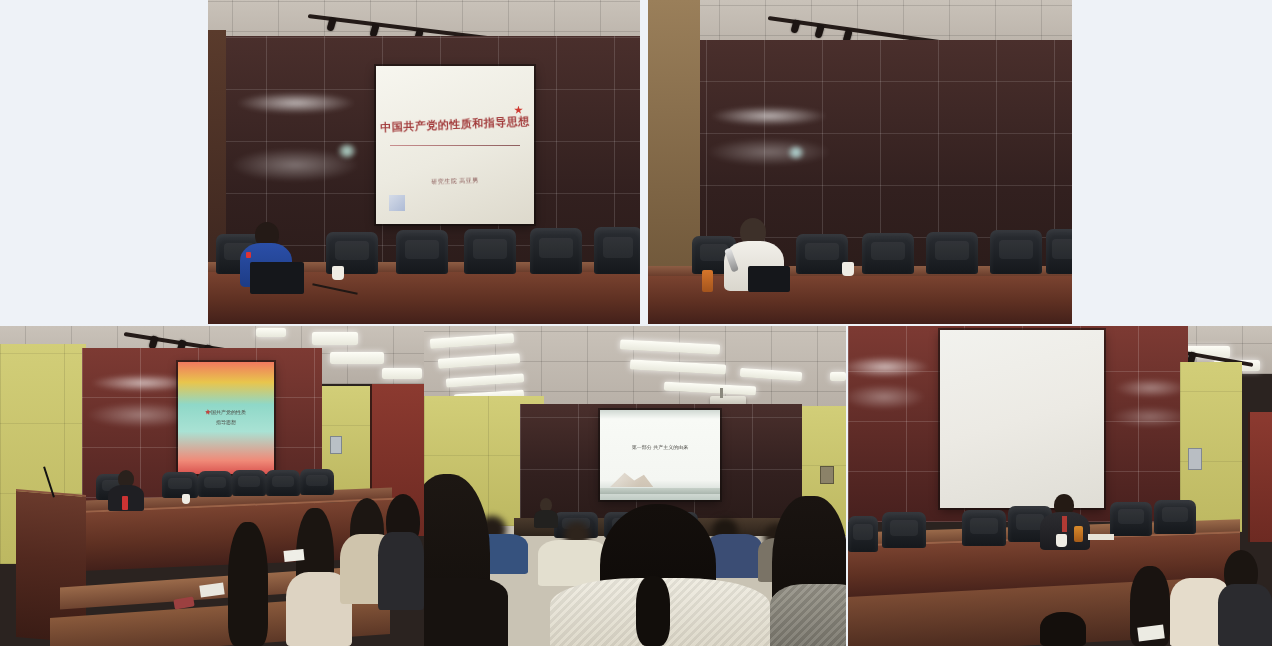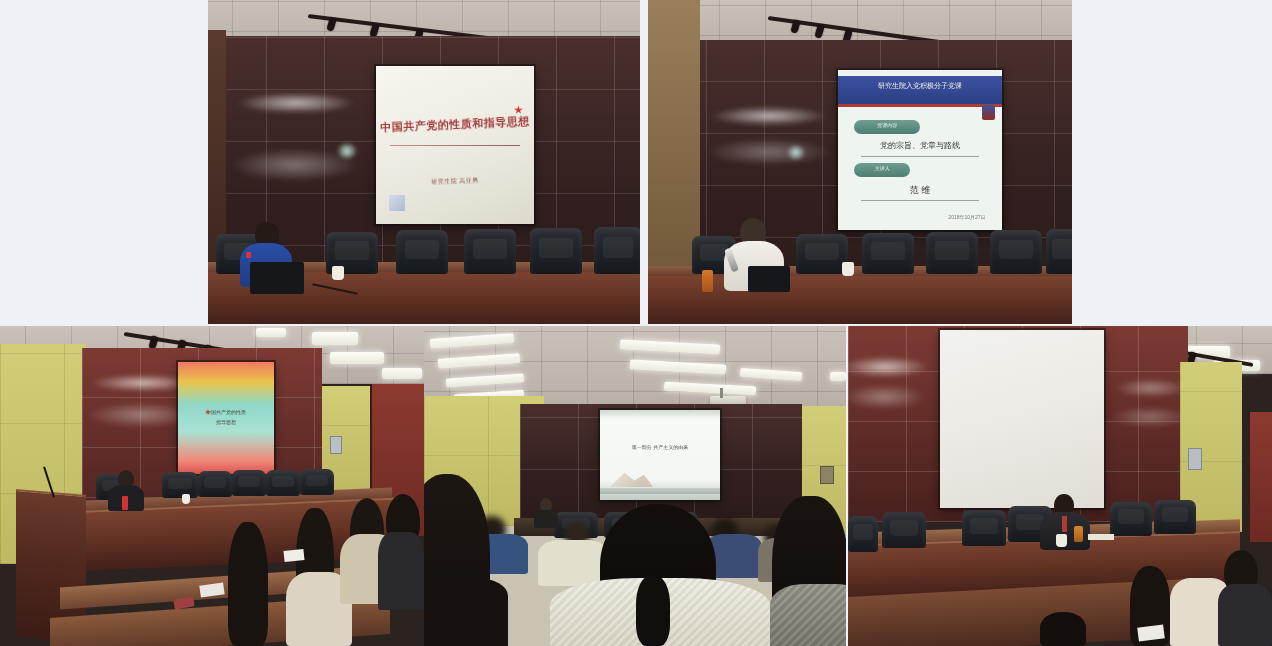--- a/index.html
+++ b/index.html
@@ -183,46 +183,20 @@
       <div class="spot" style="left:412px; top:74px;"></div>
 
       <div class="wall-wood" style="left:0; top:40px; width:424px; height:250px;"></div>
       <div style="position:absolute; left:0; top:0; width:52px; height:300px;
                   background:linear-gradient(180deg,#9a7f5a,#6d5538);"></div>
 
       <div class="glare" style="left:62px; top:106px; width:118px; height:20px;"></div>
       <div class="glare" style="left:58px; top:138px; width:126px; height:28px; opacity:.5;"></div>
       <div class="glare" style="left:140px; top:146px; width:16px; height:13px; background:radial-gradient(circle,#bfe9e6,rgba(190,233,230,0));"></div>
 
-      <div class="screen" style="left:190px; top:70px; width:164px; height:160px; background:#eef4ef;">
-        <div style="position:absolute; left:0; top:4%; width:100%; height:17%;
-                    background:linear-gradient(180deg,#3d52a0 0%,#2b3f86 100%);"></div>
-        <div style="position:absolute; left:0; top:7%; width:100%; text-align:center;
-                    font-size:7px; color:#f4f3e6; filter:blur(.5px); white-space:nowrap;">研究生院入党积极分子党课</div>
-        <div style="position:absolute; left:0; top:21%; width:100%; height:3px; background:#b03a34;"></div>
-        <div style="position:absolute; right:4%; top:22%; width:13px; height:15px;
-                    background:linear-gradient(180deg,#3d52a0,#8e2d28); border-radius:2px;"></div>
-
-        <div style="position:absolute; left:10%; top:31%; width:40%; height:9%;
-                    background:linear-gradient(180deg,#6e9e92,#4e7d72); border-radius:7px;"></div>
-        <div style="position:absolute; left:10%; top:32.5%; width:40%; text-align:center;
-                    font-size:5px; color:#e9f2ee; filter:blur(.5px);">党课内容</div>
-        <div style="position:absolute; left:0; top:44%; width:100%; text-align:center;
-                    font-size:8px; color:#34302c; filter:blur(.6px); white-space:nowrap;">党的宗旨、党章与路线</div>
-        <div style="position:absolute; left:14%; right:14%; top:54%; height:1px; background:#9aa39c;"></div>
-
-        <div style="position:absolute; left:10%; top:58%; width:34%; height:9%;
-                    background:linear-gradient(180deg,#6e9e92,#4e7d72); border-radius:7px;"></div>
-        <div style="position:absolute; left:10%; top:59.5%; width:34%; text-align:center;
-                    font-size:5px; color:#e9f2ee; filter:blur(.5px);">主讲人</div>
-        <div style="position:absolute; left:0; top:71%; width:100%; text-align:center;
-                    font-size:9px; color:#34302c; filter:blur(.6px);">范 维</div>
-        <div style="position:absolute; left:14%; right:14%; top:81%; height:1px; background:#9aa39c;"></div>
-        <div style="position:absolute; right:10%; bottom:6%; font-size:5px; color:#7b7a70; filter:blur(.5px);">2018年10月27日</div>
-      </div>
 
       <div class="deskfront" style="left:0; top:274px; width:424px; height:50px;"></div>
       <div style="position:absolute; left:0; top:266px; width:424px; height:10px;
                   background:linear-gradient(180deg,#8d5d44,#6a3d2c);"></div>
 
       <div class="chair" style="left:148px; top:234px; width:52px; height:40px;"></div>
       <div class="chair" style="left:214px; top:233px; width:52px; height:41px;"></div>
       <div class="chair" style="left:278px; top:232px; width:52px; height:42px;"></div>
       <div class="chair" style="left:342px; top:230px; width:52px; height:44px;"></div>
       <div class="chair" style="left:398px; top:229px; width:34px; height:45px;"></div>

